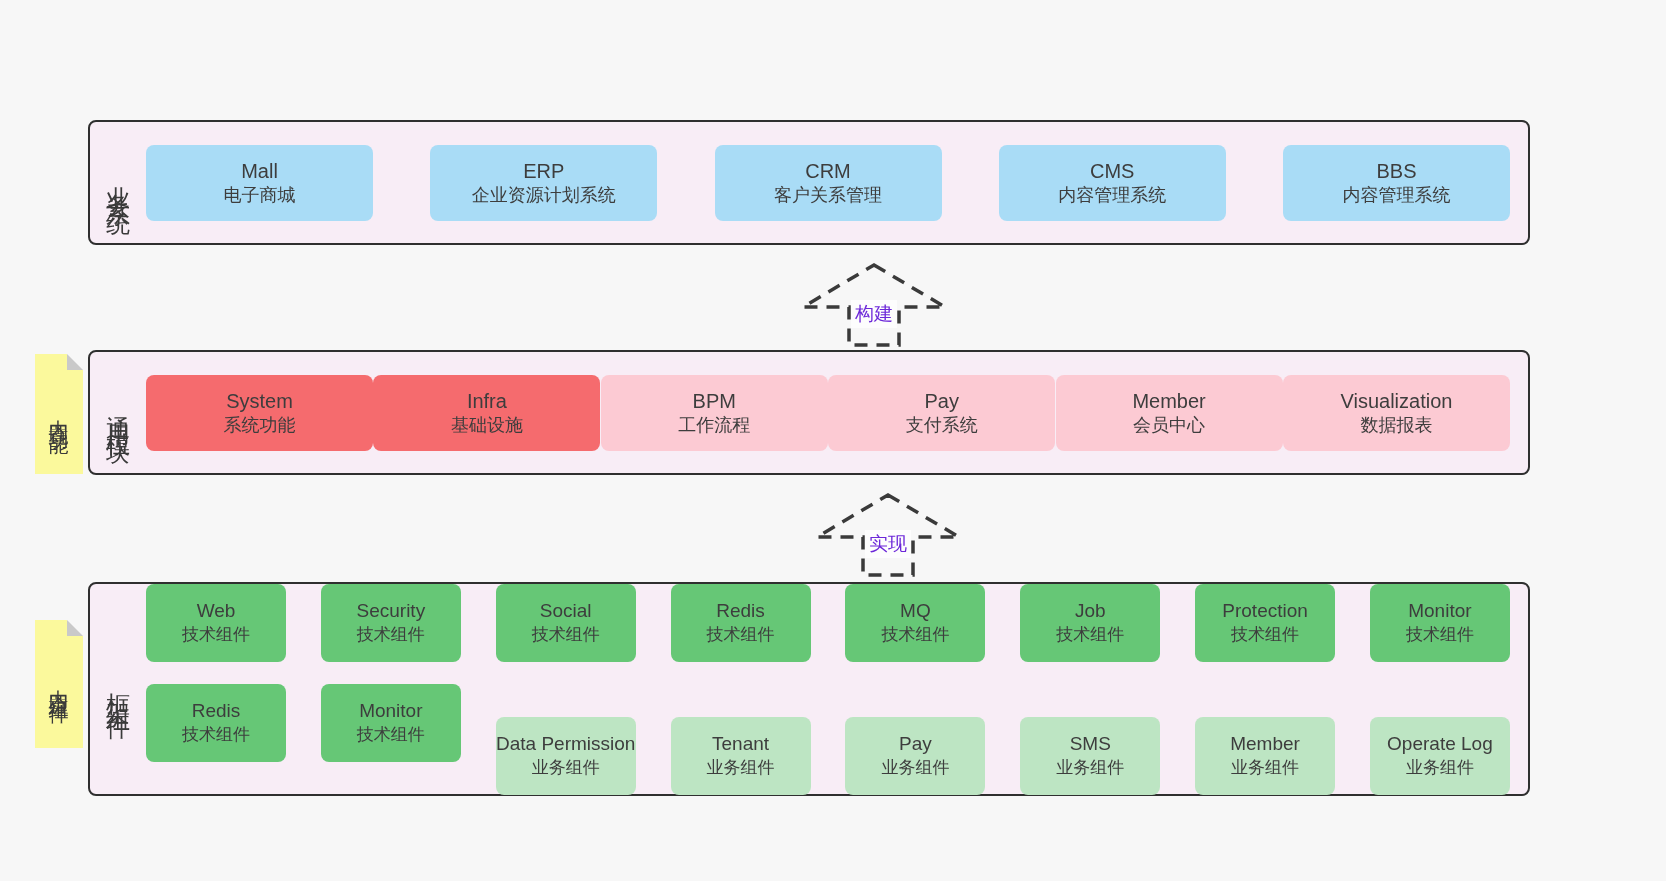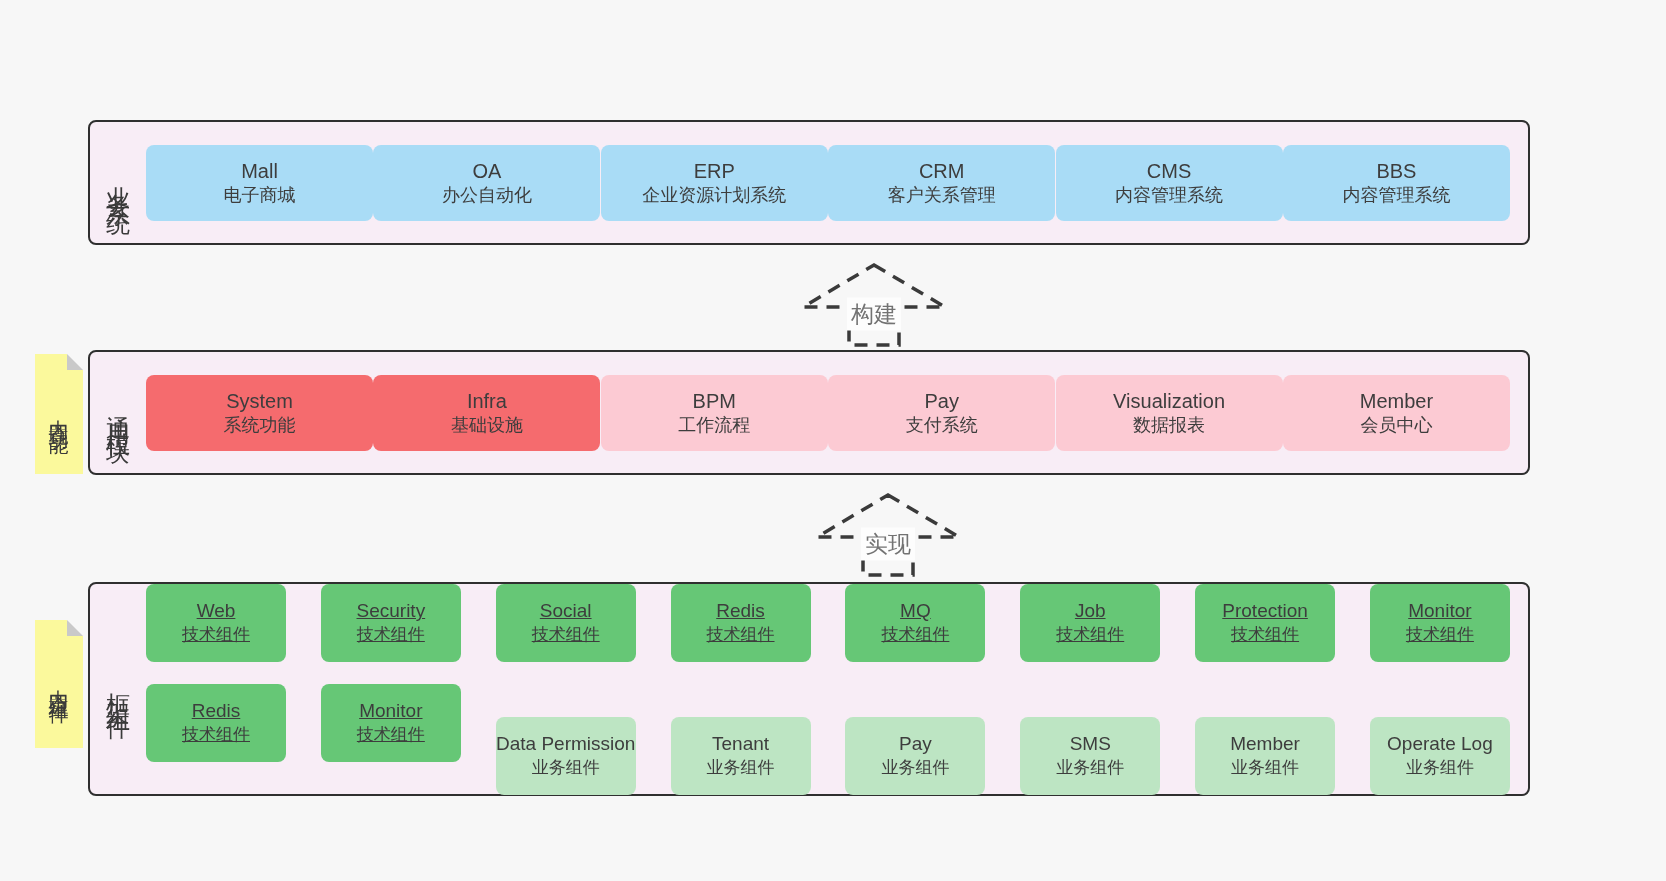--- a/index.html
+++ b/index.html
@@ -35,61 +35,57 @@
   }
   .b190{width:227px;height:76px;}
   .b140{width:140px;height:78px;}
   .box .t{font-size:20px;}
   .box .s{font-size:18px;}
   #band3 .box .t{font-size:19px;}
   #band3 .box .s{font-size:17px;}
   .box[data-variant="blue"]{background:var(--c-blue);}
   .box[data-variant="red"]{background:var(--c-red);}
   .box[data-variant="pink"]{background:var(--c-pink);}
-  .box[data-variant="green"]{background:var(--c-green);text-decoration:underline;}
+  .box[data-variant="green"]{background:var(--c-green);}
   .box[data-variant="green_light"]{background:var(--c-green_light);margin-top:33px;}
   .note{
     position:absolute;left:35px;width:48px;
     background:var(--c-note_yellow);
     display:flex;align-items:center;justify-content:center;
   }
   #note1{top:354px;height:120px;}
   #note2{top:620px;height:128px;}
   .note .vtext{font-size:20px;letter-spacing:5px;}
   .fold{
     position:absolute;top:0;right:0;width:0;height:0;
     border-style:solid;border-width:0 16px 16px 0;
     border-color:var(--c-page_bg) var(--c-page_bg) var(--c-fold_gray) var(--c-fold_gray);
   }
   .arrow{position:absolute;width:148px;height:86px;}
   #arrow1{left:800px;top:262px;}
   #arrow2{left:814px;top:492px;}
   .arrow svg{position:absolute;left:0;top:0;}
   .arrow-label{
     position:absolute;left:50%;top:52px;transform:translate(-50%,-50%);
-    background:var(--c-label_bg);padding:1px 4px;font-size:23px;color:#737373;
+    background:var(--c-label_bg);padding:1px 4px;font-size:19px;color:#6d28d9;
     white-space:nowrap;
   }
 </style>
 </head>
 <body>
 
 <section class="band" id="band1">
   <div class="band-label">
     <span class="vtext">业务系统</span>
   </div>
   <div class="rows">
     <div class="row">
       <div class="box b190" data-variant="blue">
         <div class="t">Mall</div>
         <div class="s">电子商城</div>
-      </div>
-      <div class="box b190" data-variant="blue">
-        <div class="t">OA</div>
-        <div class="s">办公自动化</div>
       </div>
       <div class="box b190" data-variant="blue">
         <div class="t">ERP</div>
         <div class="s">企业资源计划系统</div>
       </div>
       <div class="box b190" data-variant="blue">
         <div class="t">CRM</div>
         <div class="s">客户关系管理</div>
       </div>
       <div class="box b190" data-variant="blue">
@@ -127,26 +123,26 @@
       </div>
       <div class="box b190" data-variant="pink">
         <div class="t">BPM</div>
         <div class="s">工作流程</div>
       </div>
       <div class="box b190" data-variant="pink">
         <div class="t">Pay</div>
         <div class="s">支付系统</div>
       </div>
       <div class="box b190" data-variant="pink">
+        <div class="t">Member</div>
+        <div class="s">会员中心</div>
+      </div>
+      <div class="box b190" data-variant="pink">
         <div class="t">Visualization</div>
         <div class="s">数据报表</div>
-      </div>
-      <div class="box b190" data-variant="pink">
-        <div class="t">Member</div>
-        <div class="s">会员中心</div>
       </div>
     </div>
   </div>
 </section>
 
 <aside class="note" id="note1">
   <i class="fold"></i>
   <span class="vtext">内置功能</span>
 </aside>
 

